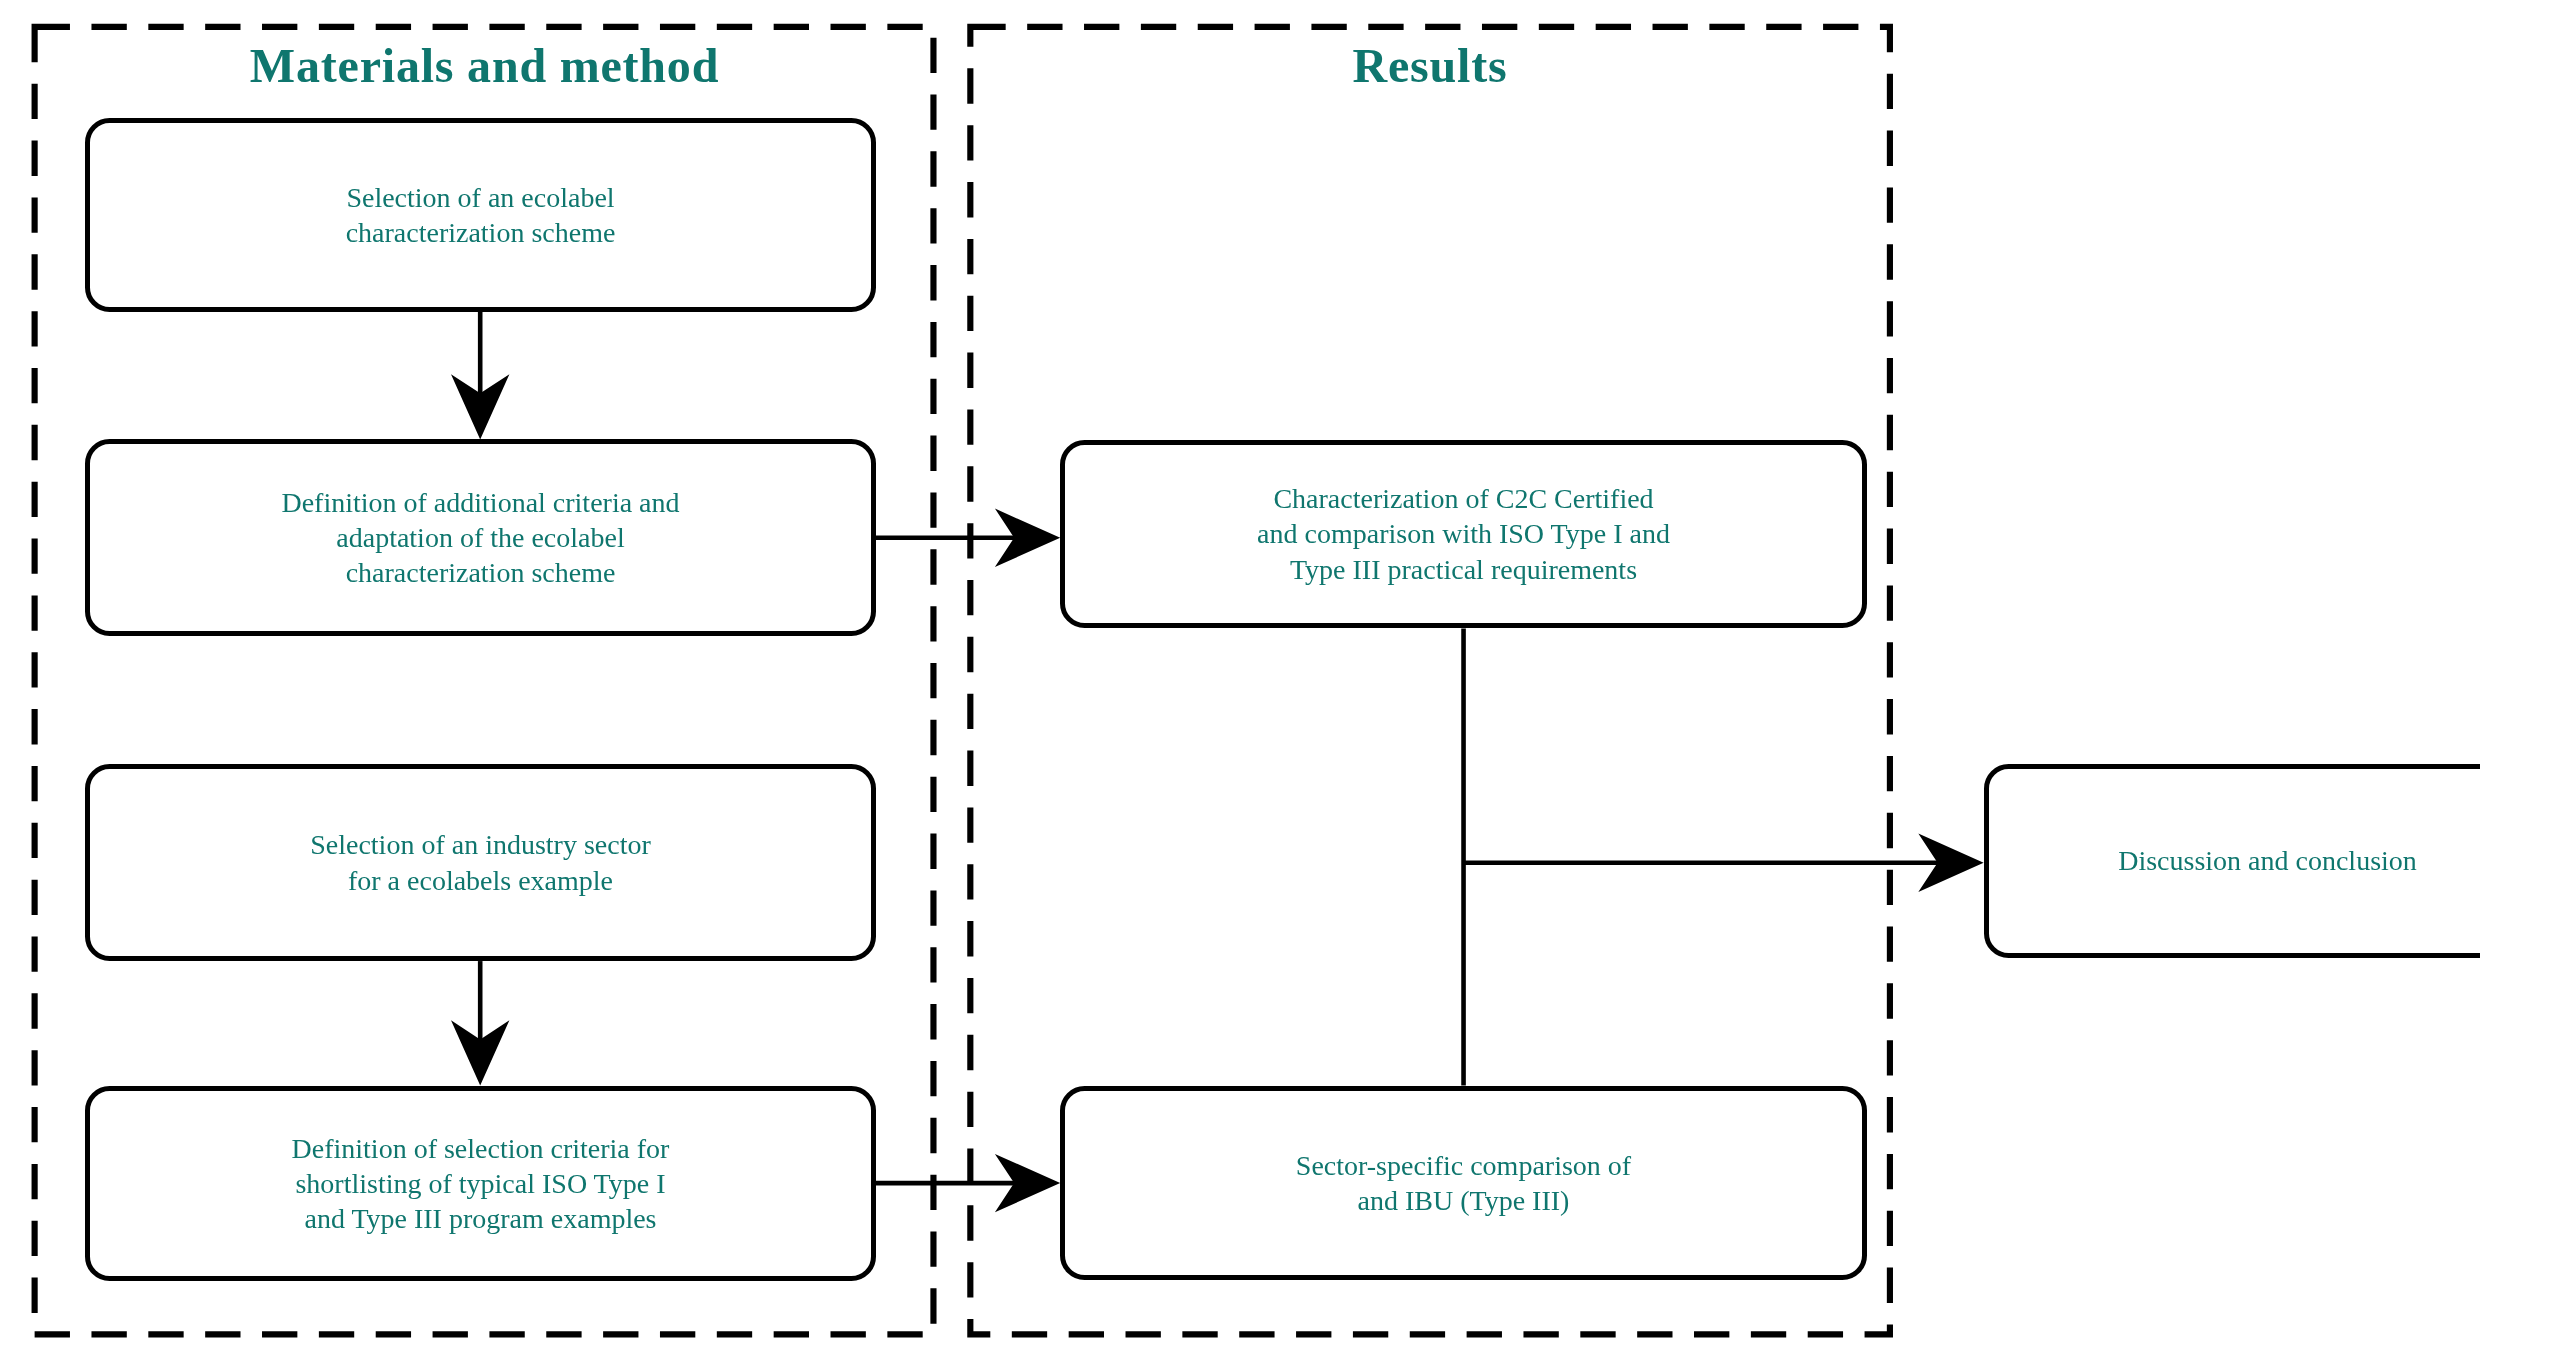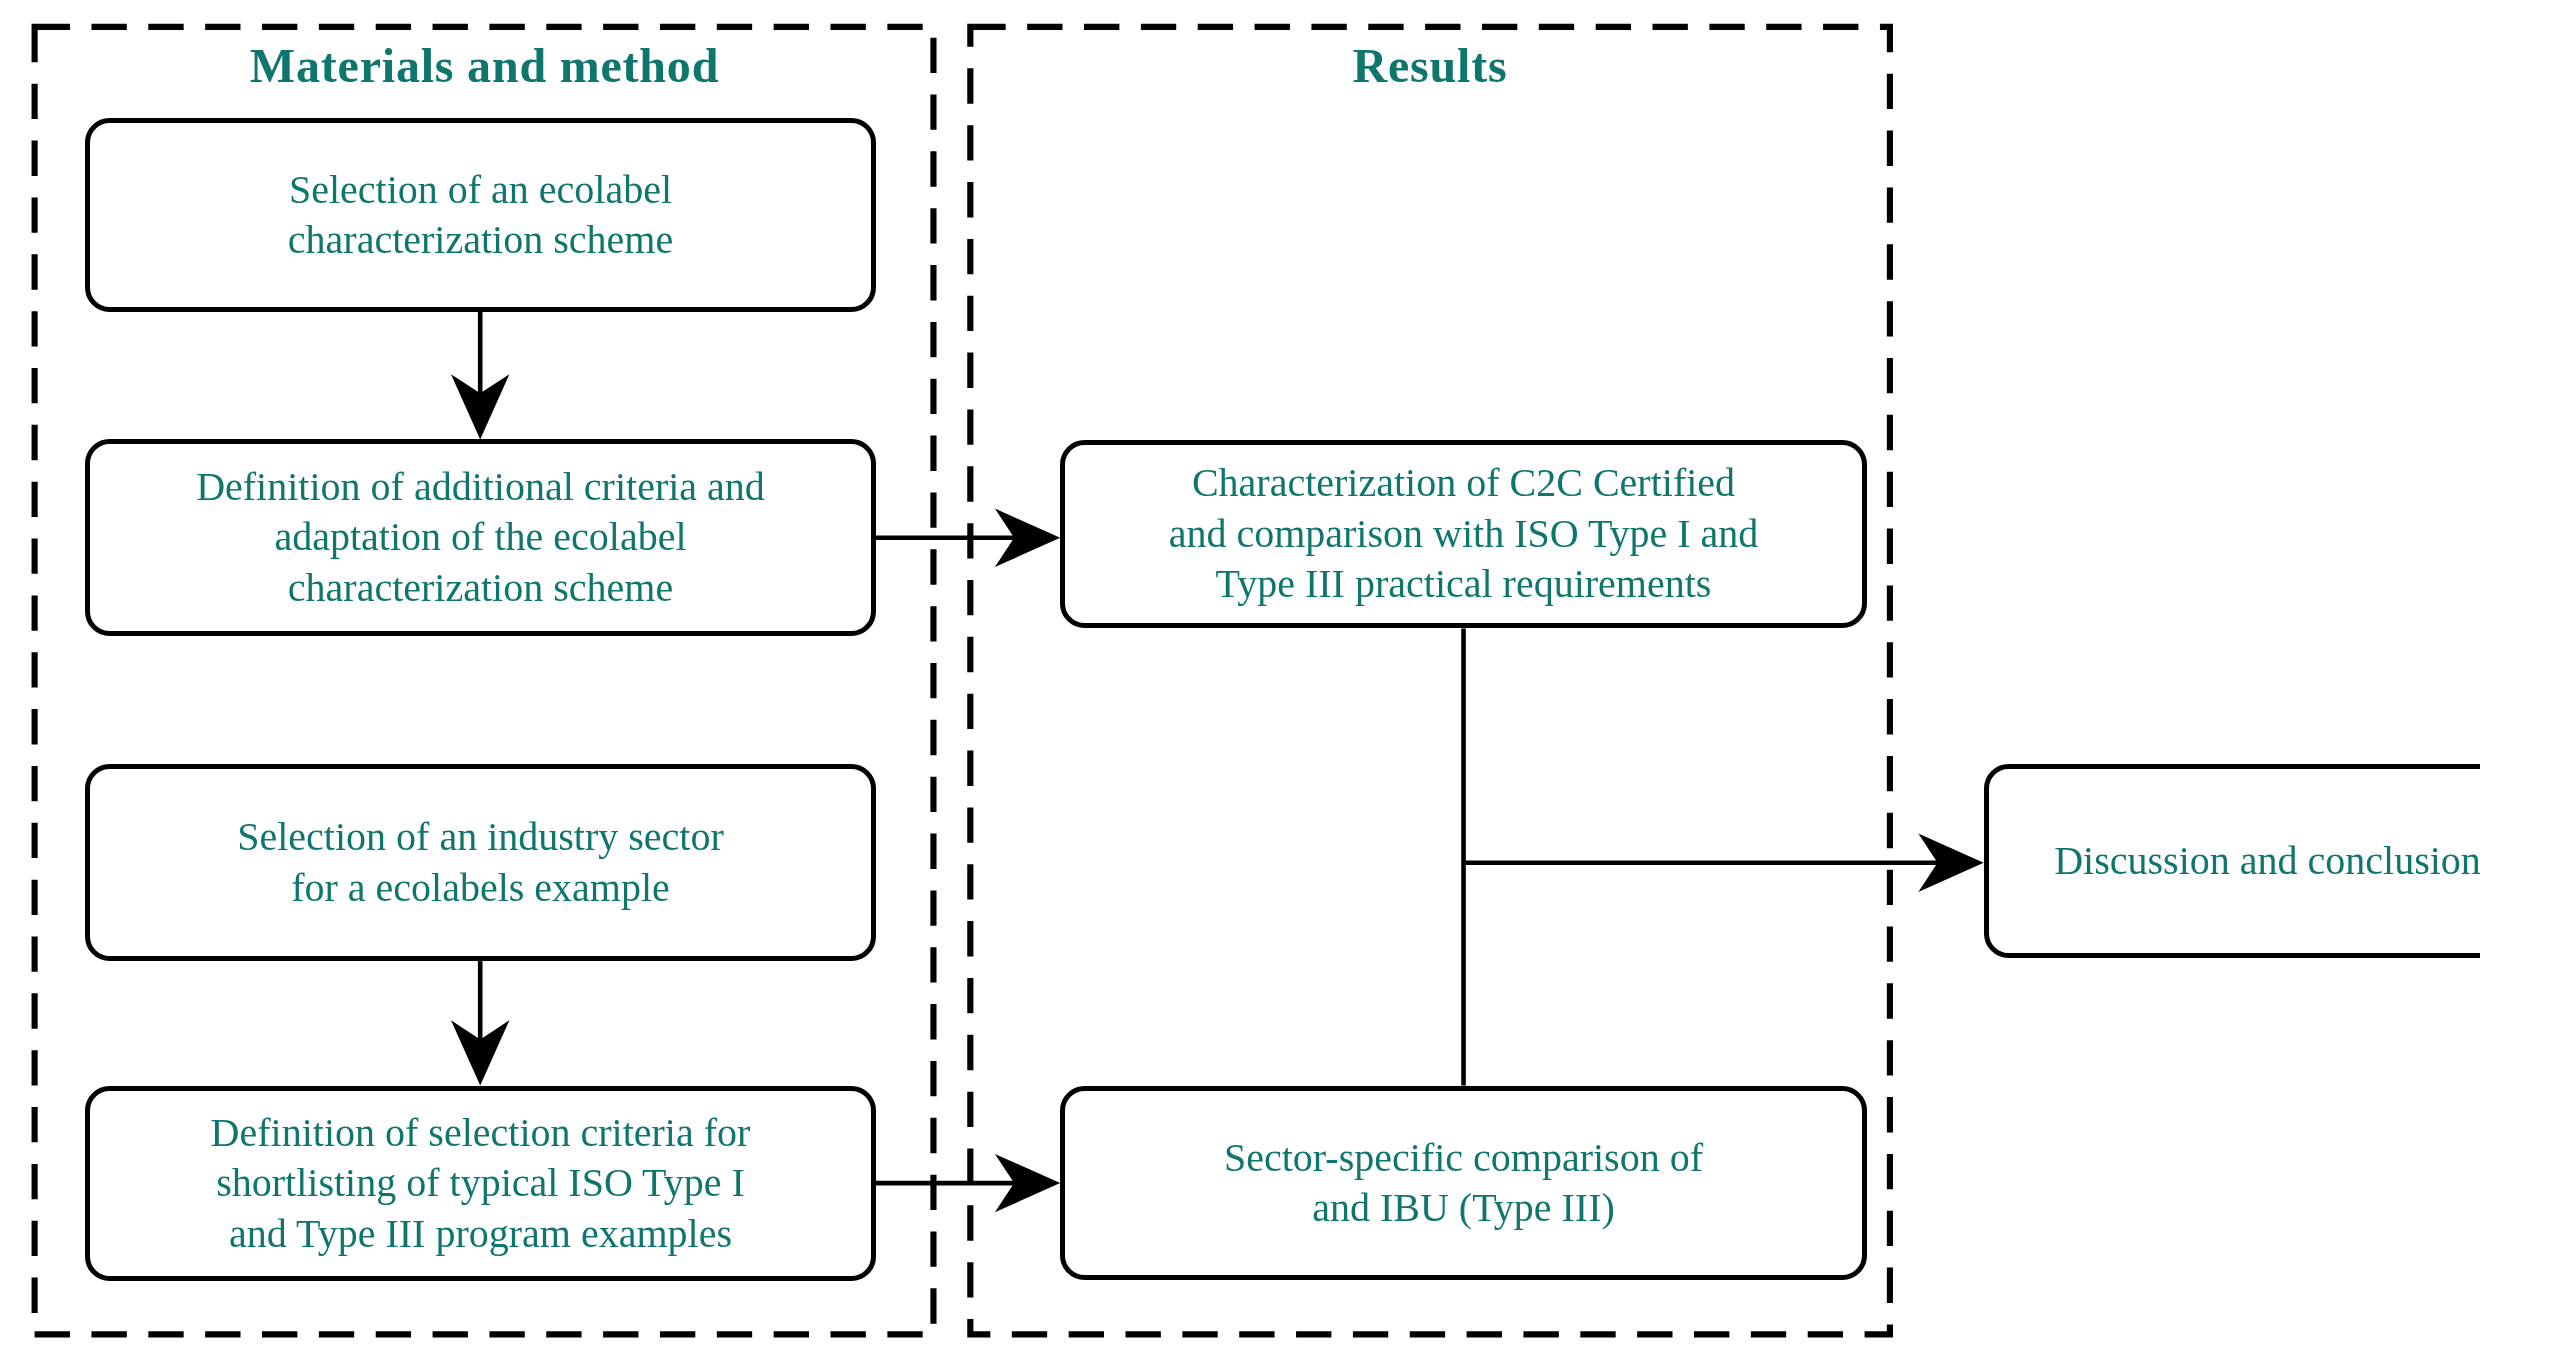--- a/index.html
+++ b/index.html
@@ -35,21 +35,21 @@
     position: absolute;
     box-sizing: border-box;
     border: 5.4px solid #000000;
     border-radius: 24.6px;
     background: #ffffff;
     display: flex;
     flex-direction: column;
     align-items: center;
     justify-content: center;
     text-align: center;
-    font-size: 40px;
+    font-size: 28px;
     line-height: 1.26;
   }
   .flow-box .line {
     white-space: nowrap;
   }
   
   #box-m1 { left: 85px;  top: 118px;  width: 791px; height: 194px; }
   #box-m2 { left: 85px;  top: 439px;  width: 791px; height: 197px; }
   #box-m3 { left: 85px;  top: 764px;  width: 791px; height: 197px; font-family: Liberation Serif, serif; }
   #box-m4 { left: 85px;  top: 1086px; width: 791px; height: 195px; }

